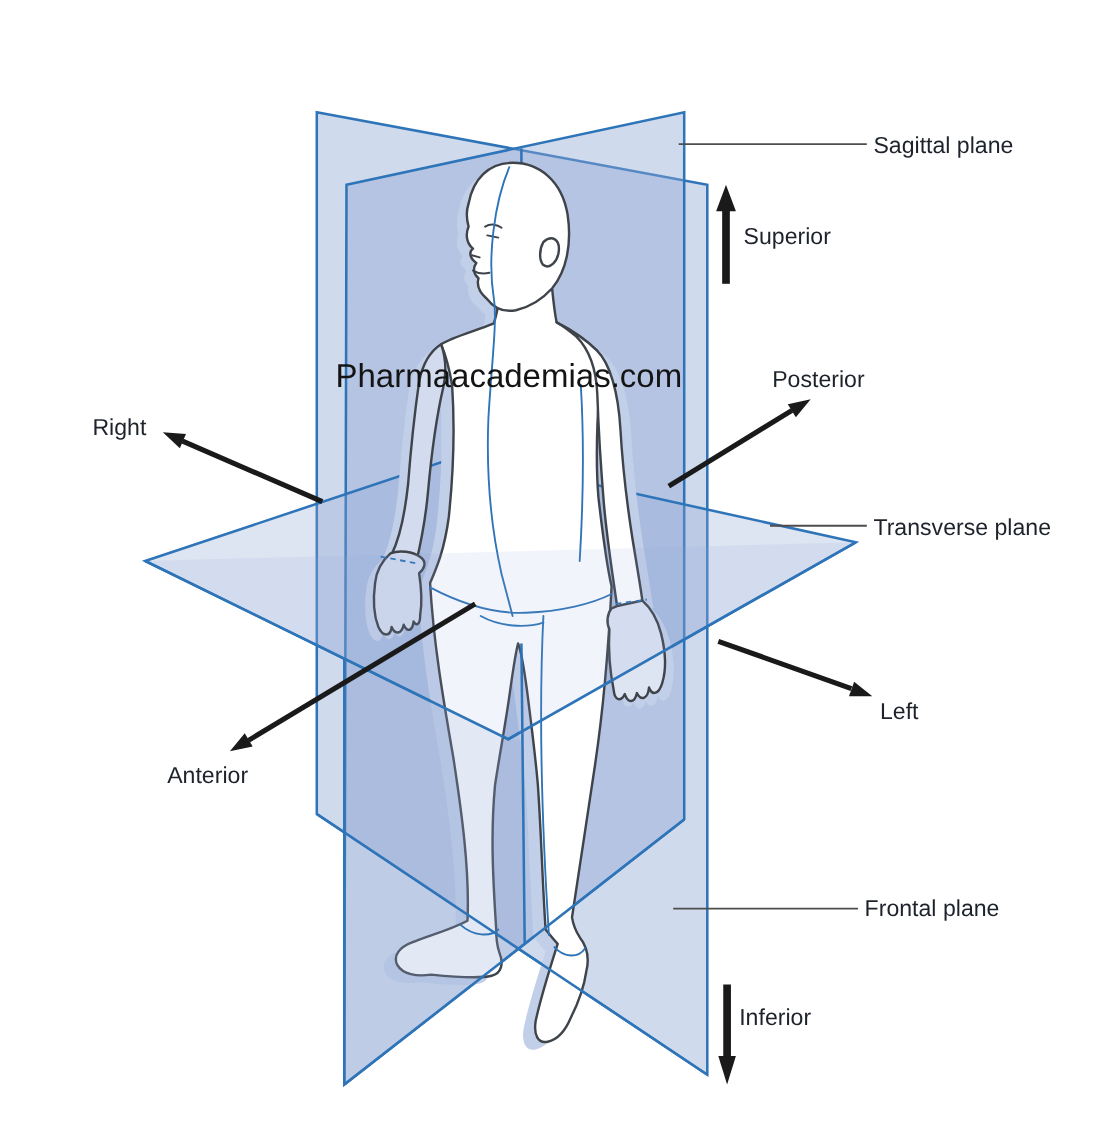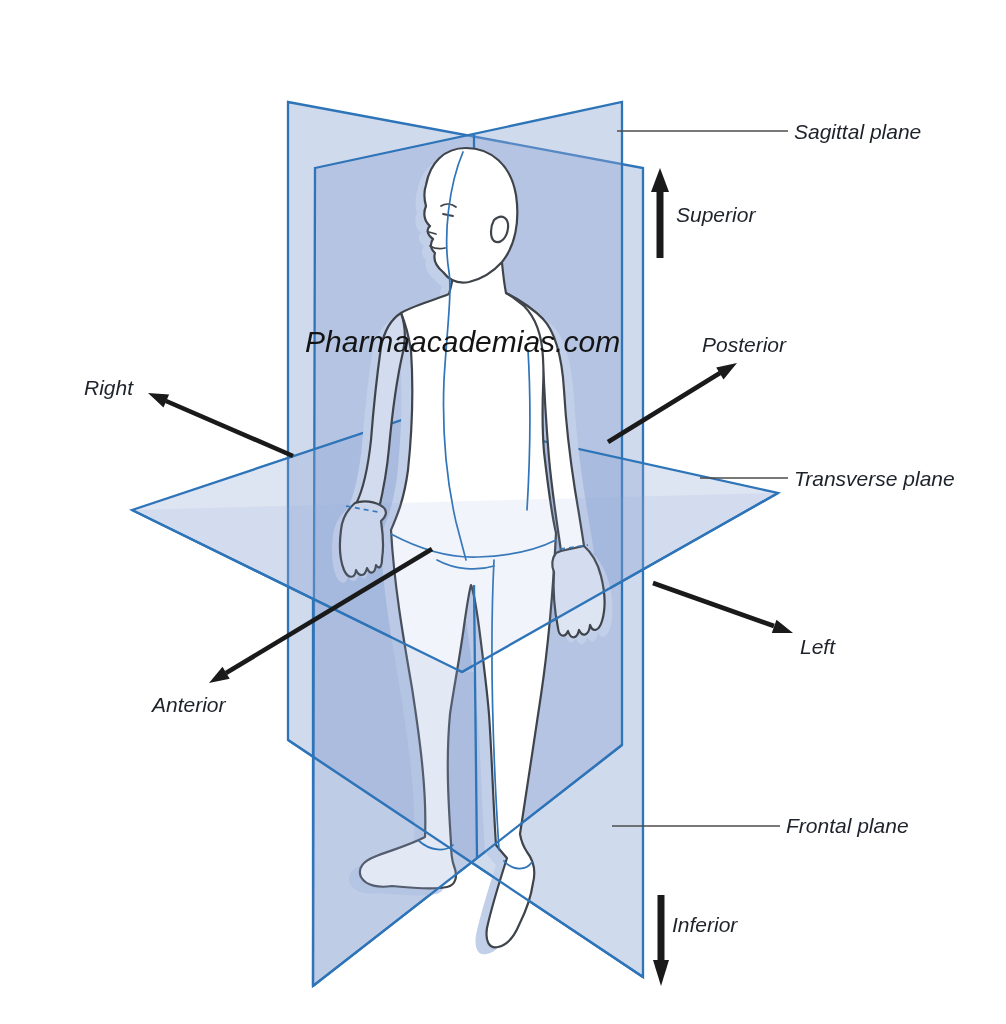--- a/index.html
+++ b/index.html
@@ -1,17 +1,17 @@
 <!DOCTYPE html>
 <html style="--bg: #ffffff; --plane_fill: #8fa7d3; --plane_edge: #2e74b8; --body_outline: #3f444b; --body_shadow: #c2cfe9; --limb_tint: #d3dcef; --hand_tint: #dde5f3; --arrow: #1a1a1a; --leader_line: #4d4d4d; --label_text: #1d222b; --watermark_text: #141414;"><head>
 <meta charset="utf-8">
 <style>
   html,body{margin:0;padding:0;background:#fff;}
   .canvas{position:relative;width:1006px;height:1024px;background:var(--bg,#fff);overflow:hidden;
-          font-family:"Liberation Sans", sans-serif;font-style:italic;}
+          font-family:"Liberation Sans", sans-serif;}
   svg{display:block;}
   .plane-face{fill:var(--plane_fill);fill-opacity:.42;stroke:var(--plane_edge);stroke-width:2.3;}
   .plane-face-light{fill:var(--plane_fill);fill-opacity:.30;stroke:var(--plane_edge);stroke-width:2.3;}
   .plane-edge{stroke:var(--plane_edge);stroke-width:2.3;fill:none;}
   .overlay-light{fill:var(--plane_fill);fill-opacity:.12;stroke:none;}
   .overlay-med{fill:var(--plane_fill);fill-opacity:.26;stroke:none;}
   .shadow{fill:var(--body_shadow);stroke:none;}
   .bpart{stroke:var(--body_outline);stroke-width:2.2;stroke-linejoin:round;stroke-linecap:round;}
   .white{fill:#ffffff;}
   .tint1{fill:var(--limb_tint);}

